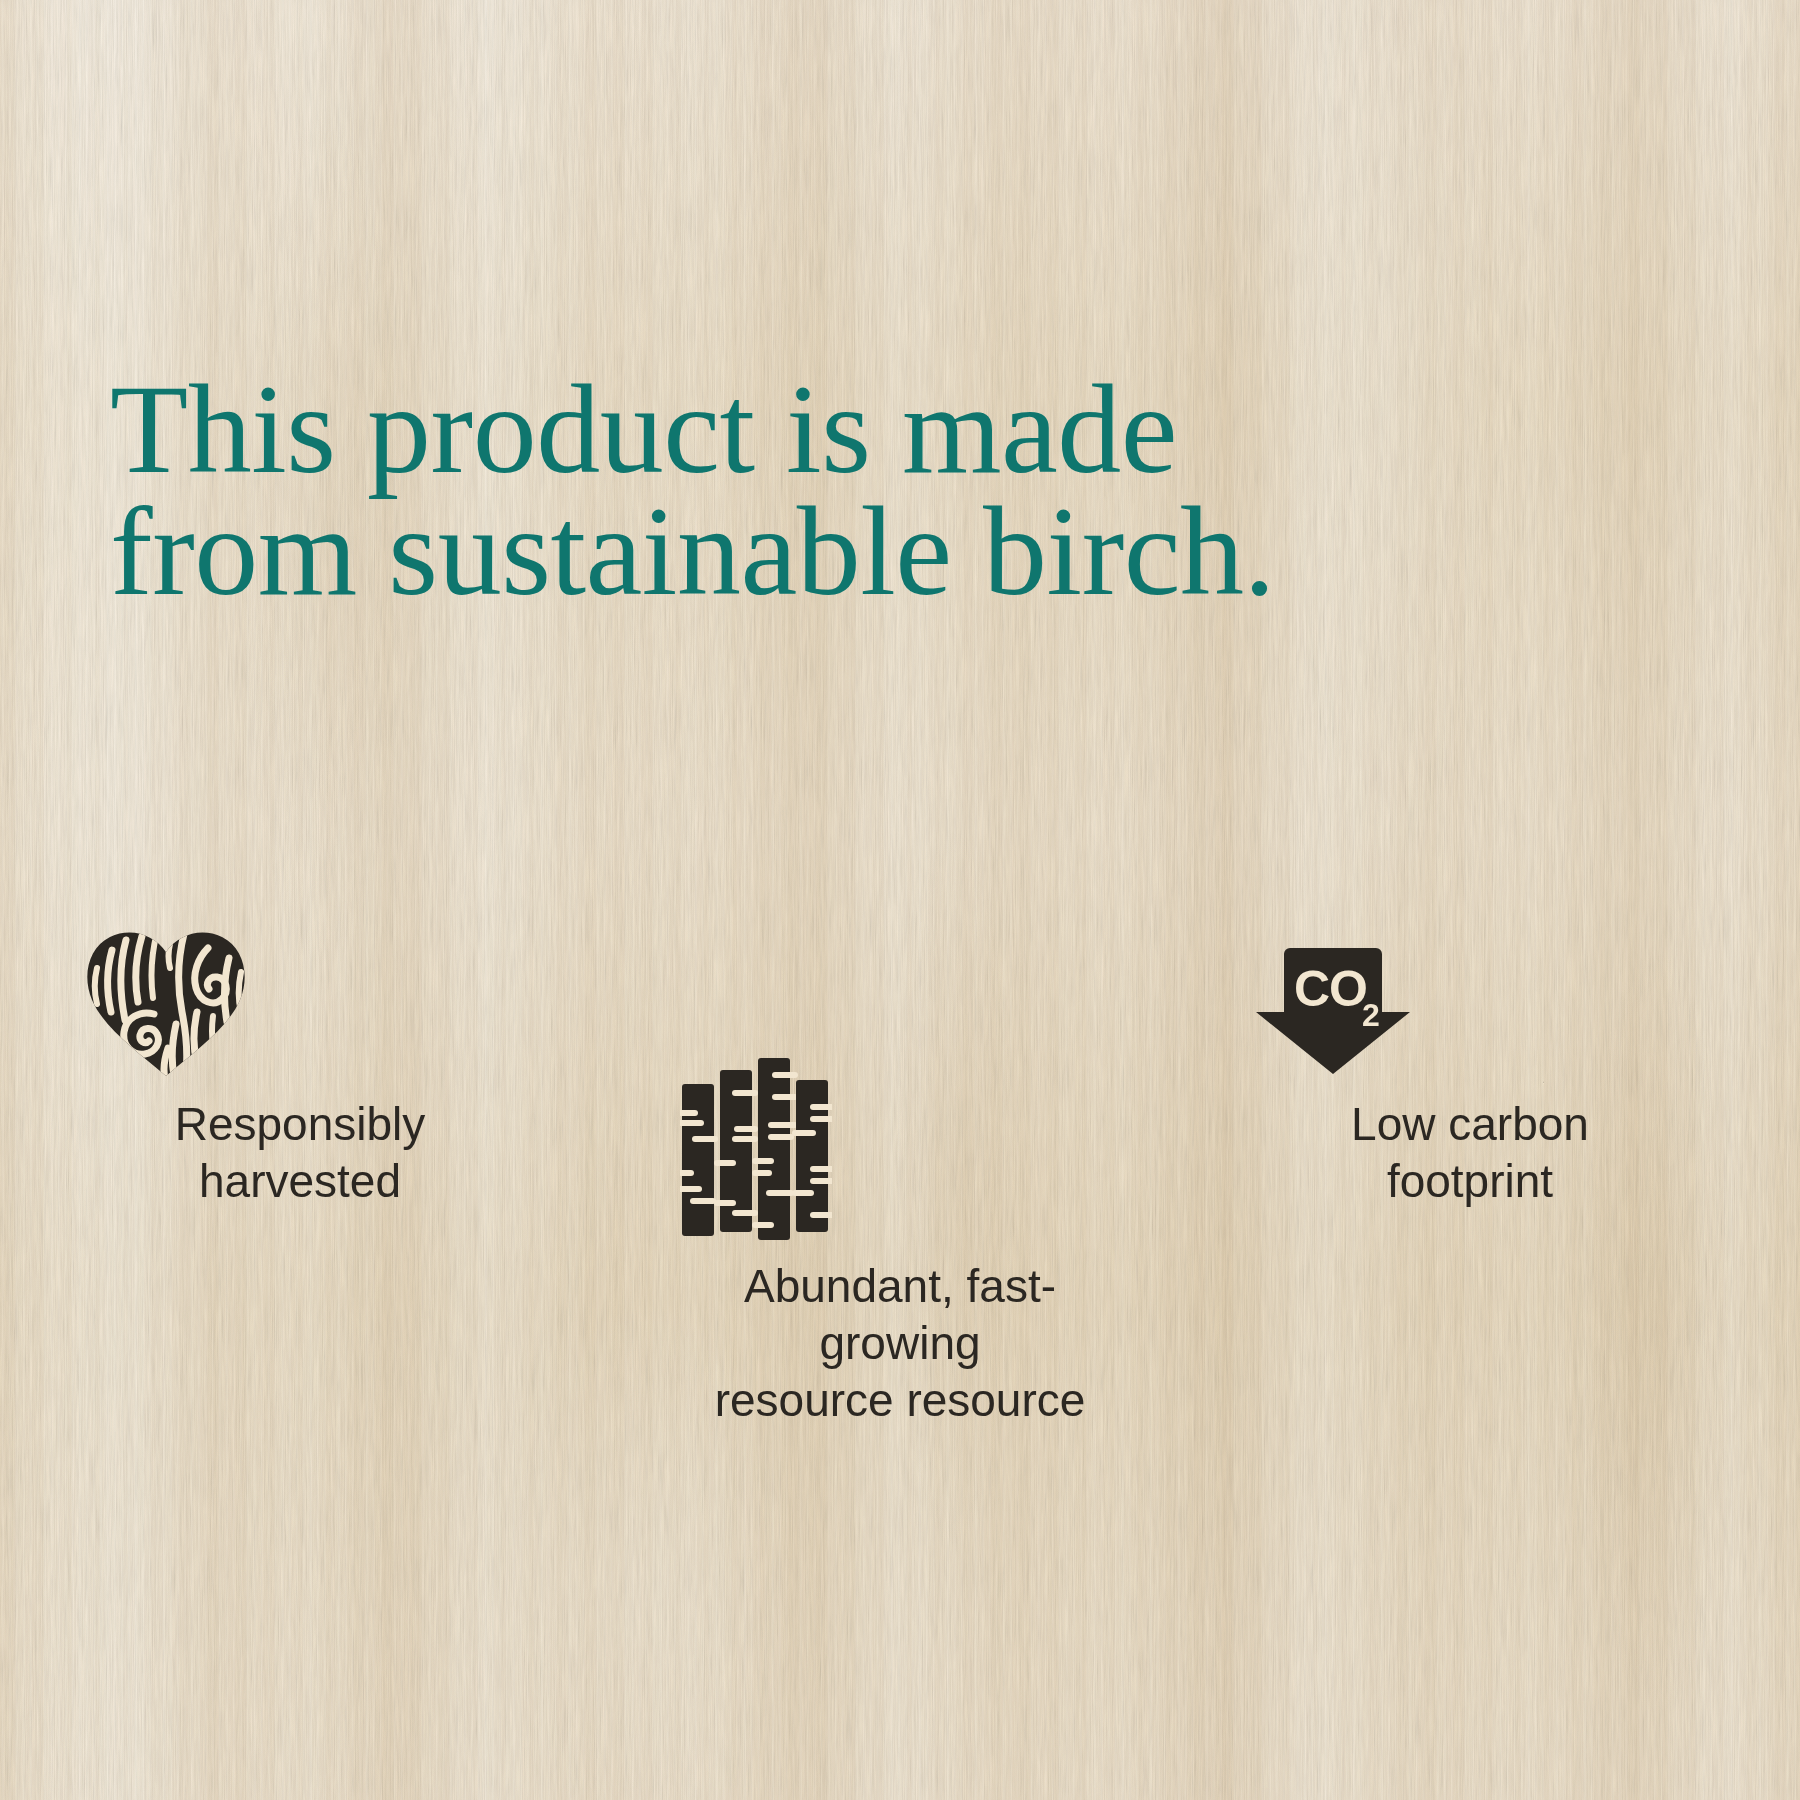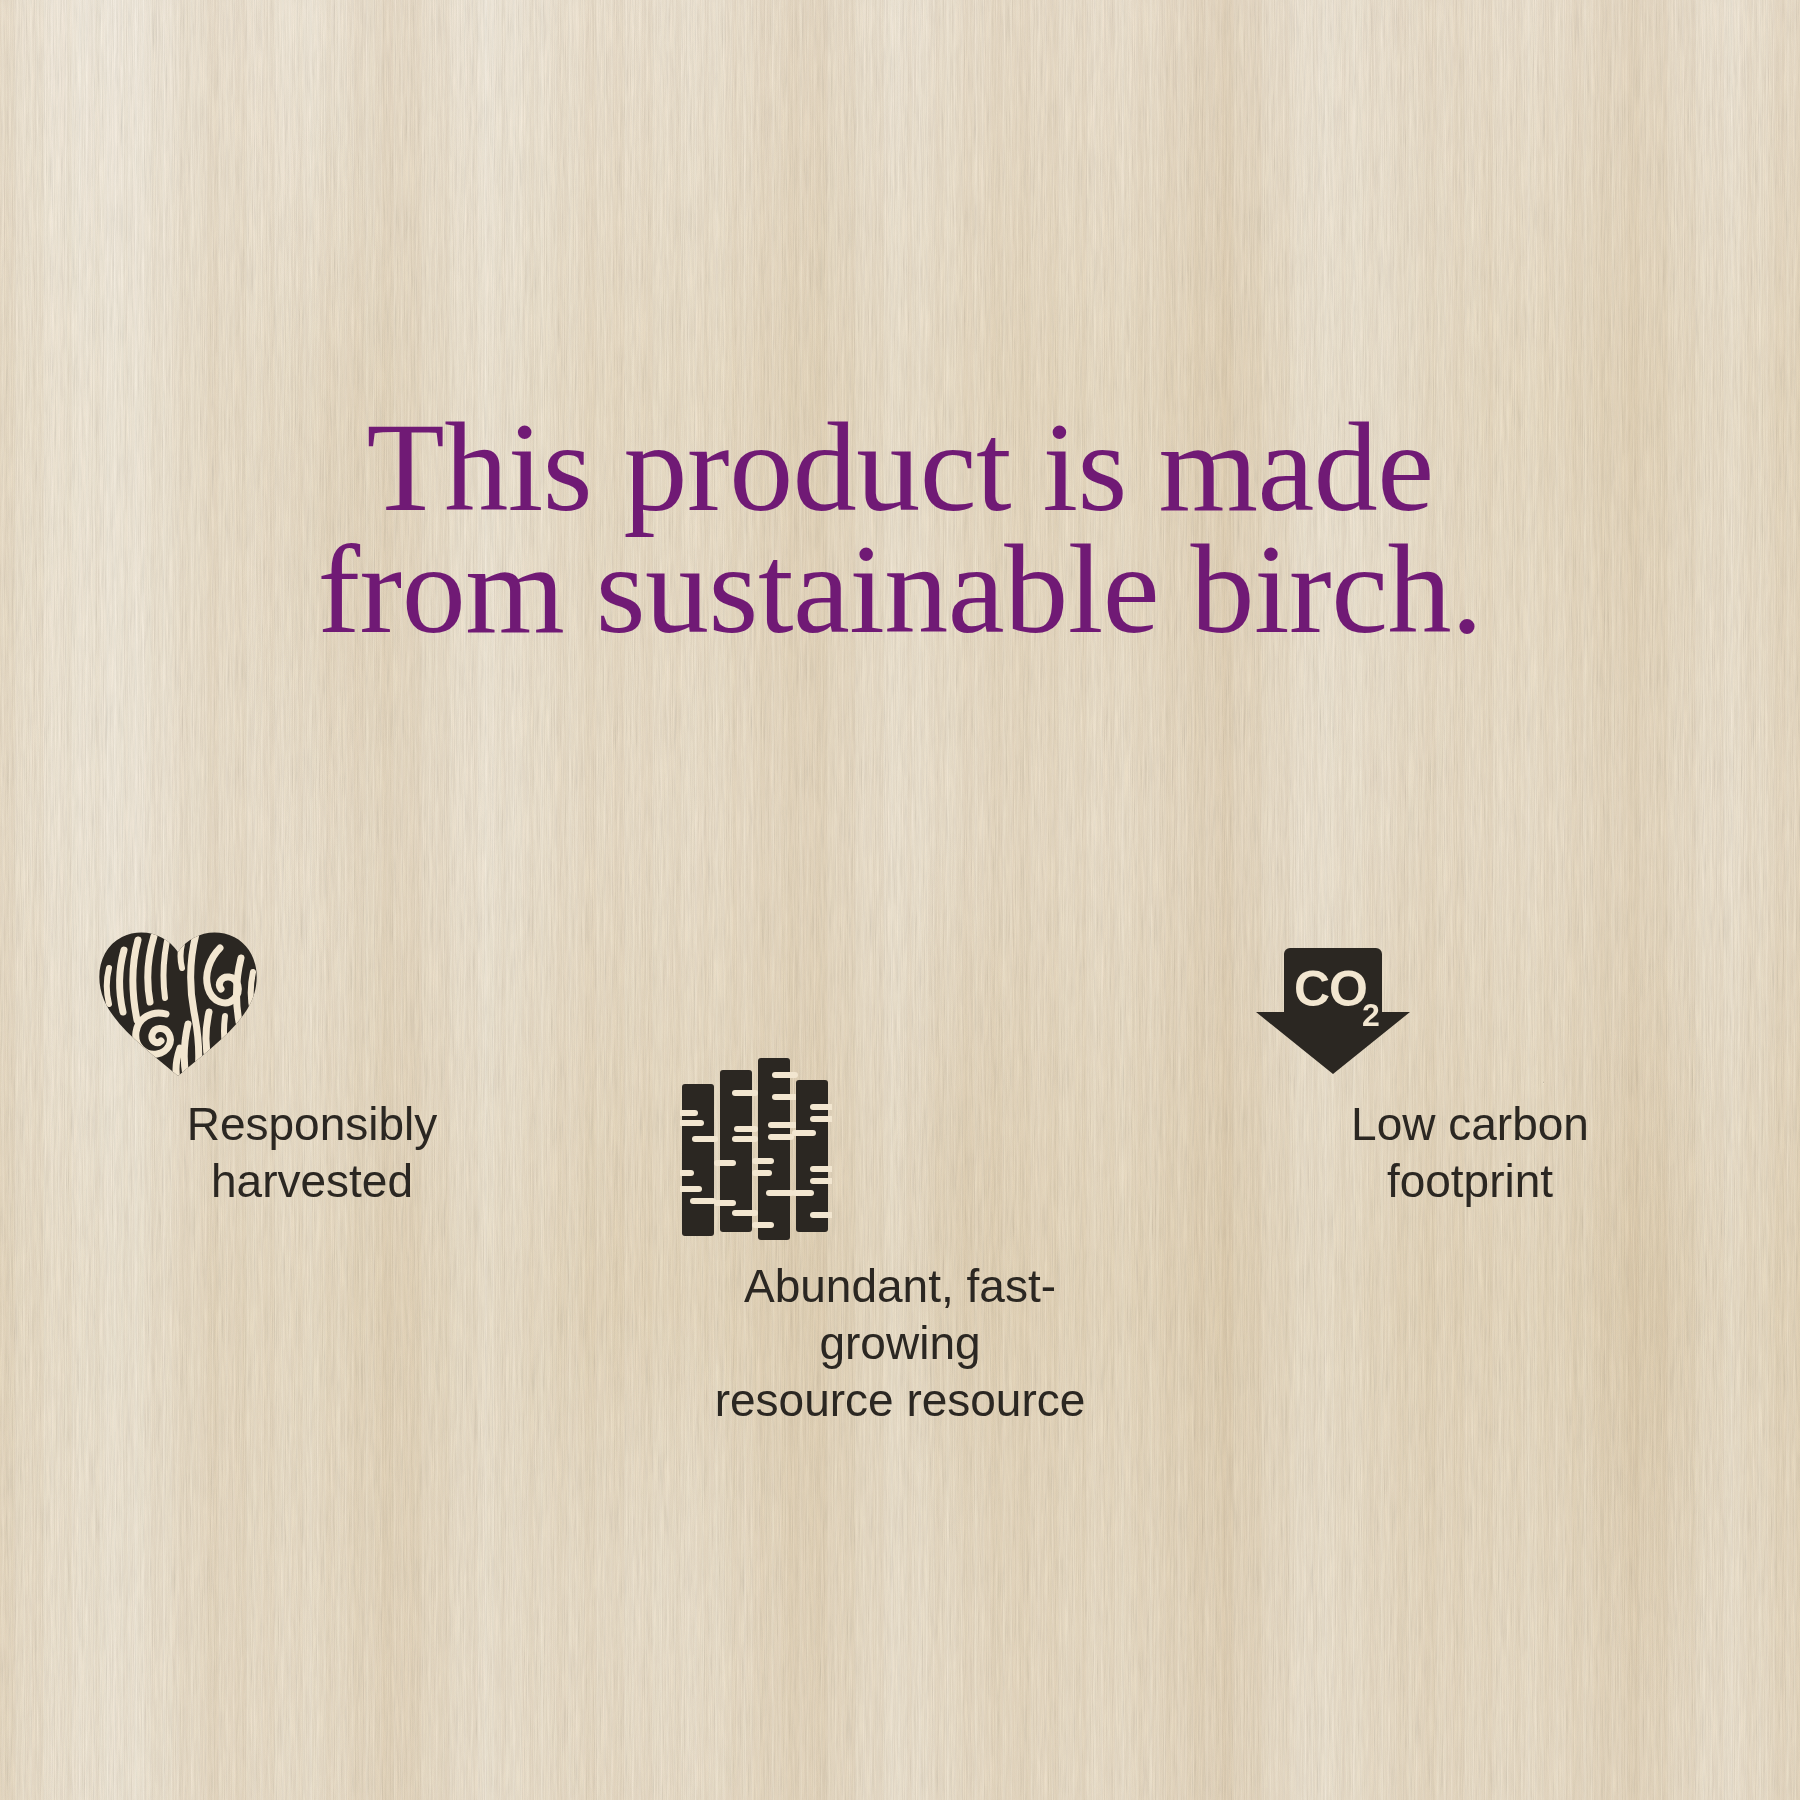--- a/index.html
+++ b/index.html
@@ -86,24 +86,23 @@
     inset: 0;
     opacity: 0.28;
     mix-blend-mode: multiply;
   }
 
   
   .headline {
     position: absolute;
     left: 0;
     right: 0;
-    top: 406px;
-    text-align: center;
+    top: 368px;
     font-family: "Liberation Serif", "DejaVu Serif", serif;
-    color: #701a75;
+    color: #0f766e;
     font-size: 128px;
     line-height: 122px;
     letter-spacing: -0.5px;
     white-space: pre-line;
     padding: 0 110px;
     box-sizing: border-box;
   }
 
   
   .feature {
@@ -118,21 +117,21 @@
   }
   .caption {
     font-family: "Liberation Sans", sans-serif;
     font-size: 46px;
     line-height: 57px;
     color: #2b2722;
     white-space: pre-line;
     margin-top: 18px;
   }
 
-  #feat-harvested { left: 92px;  top: 928px;  width: 440px; }
+  #feat-harvested { left: 80px;  top: 928px;  width: 440px; }
   #feat-renewable { left: 680px; top: 1050px; width: 440px; }
   #feat-carbon    { left: 1250px;top: 930px;  width: 440px; }
 
   .ink { fill: #2b2722; }
 </style>
 </head>
 <body>
 
 <div id="stage">
 

